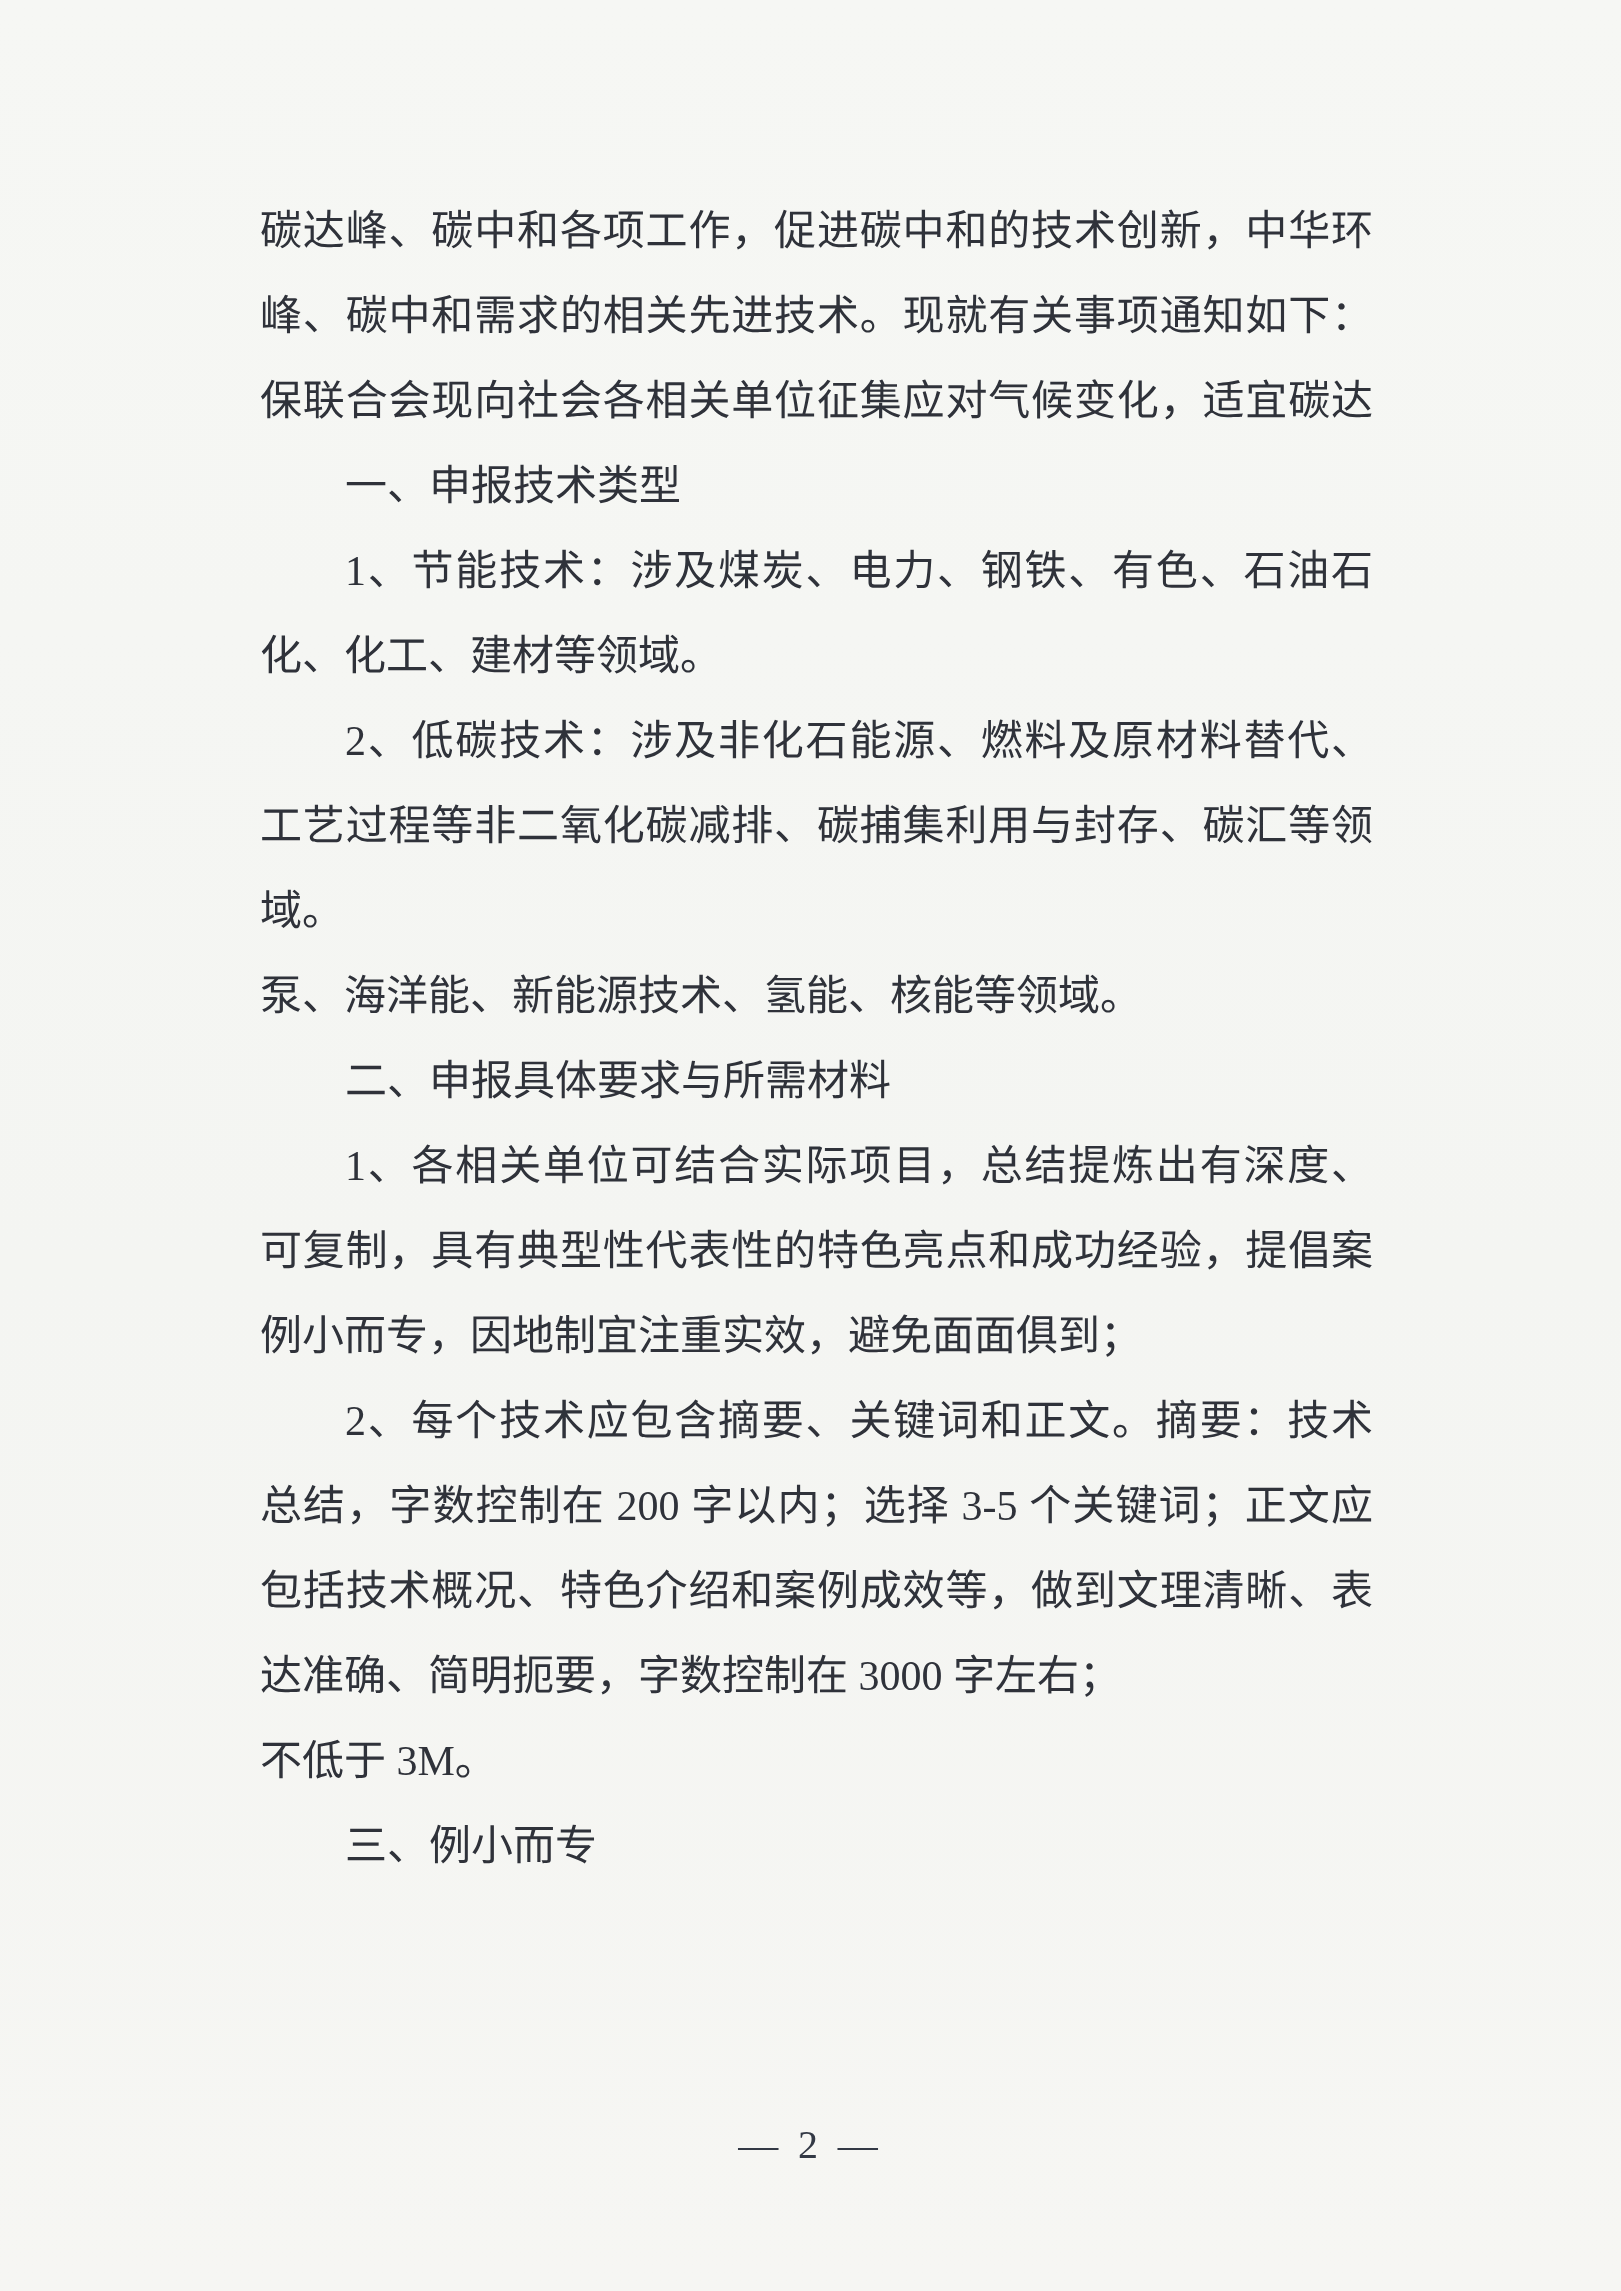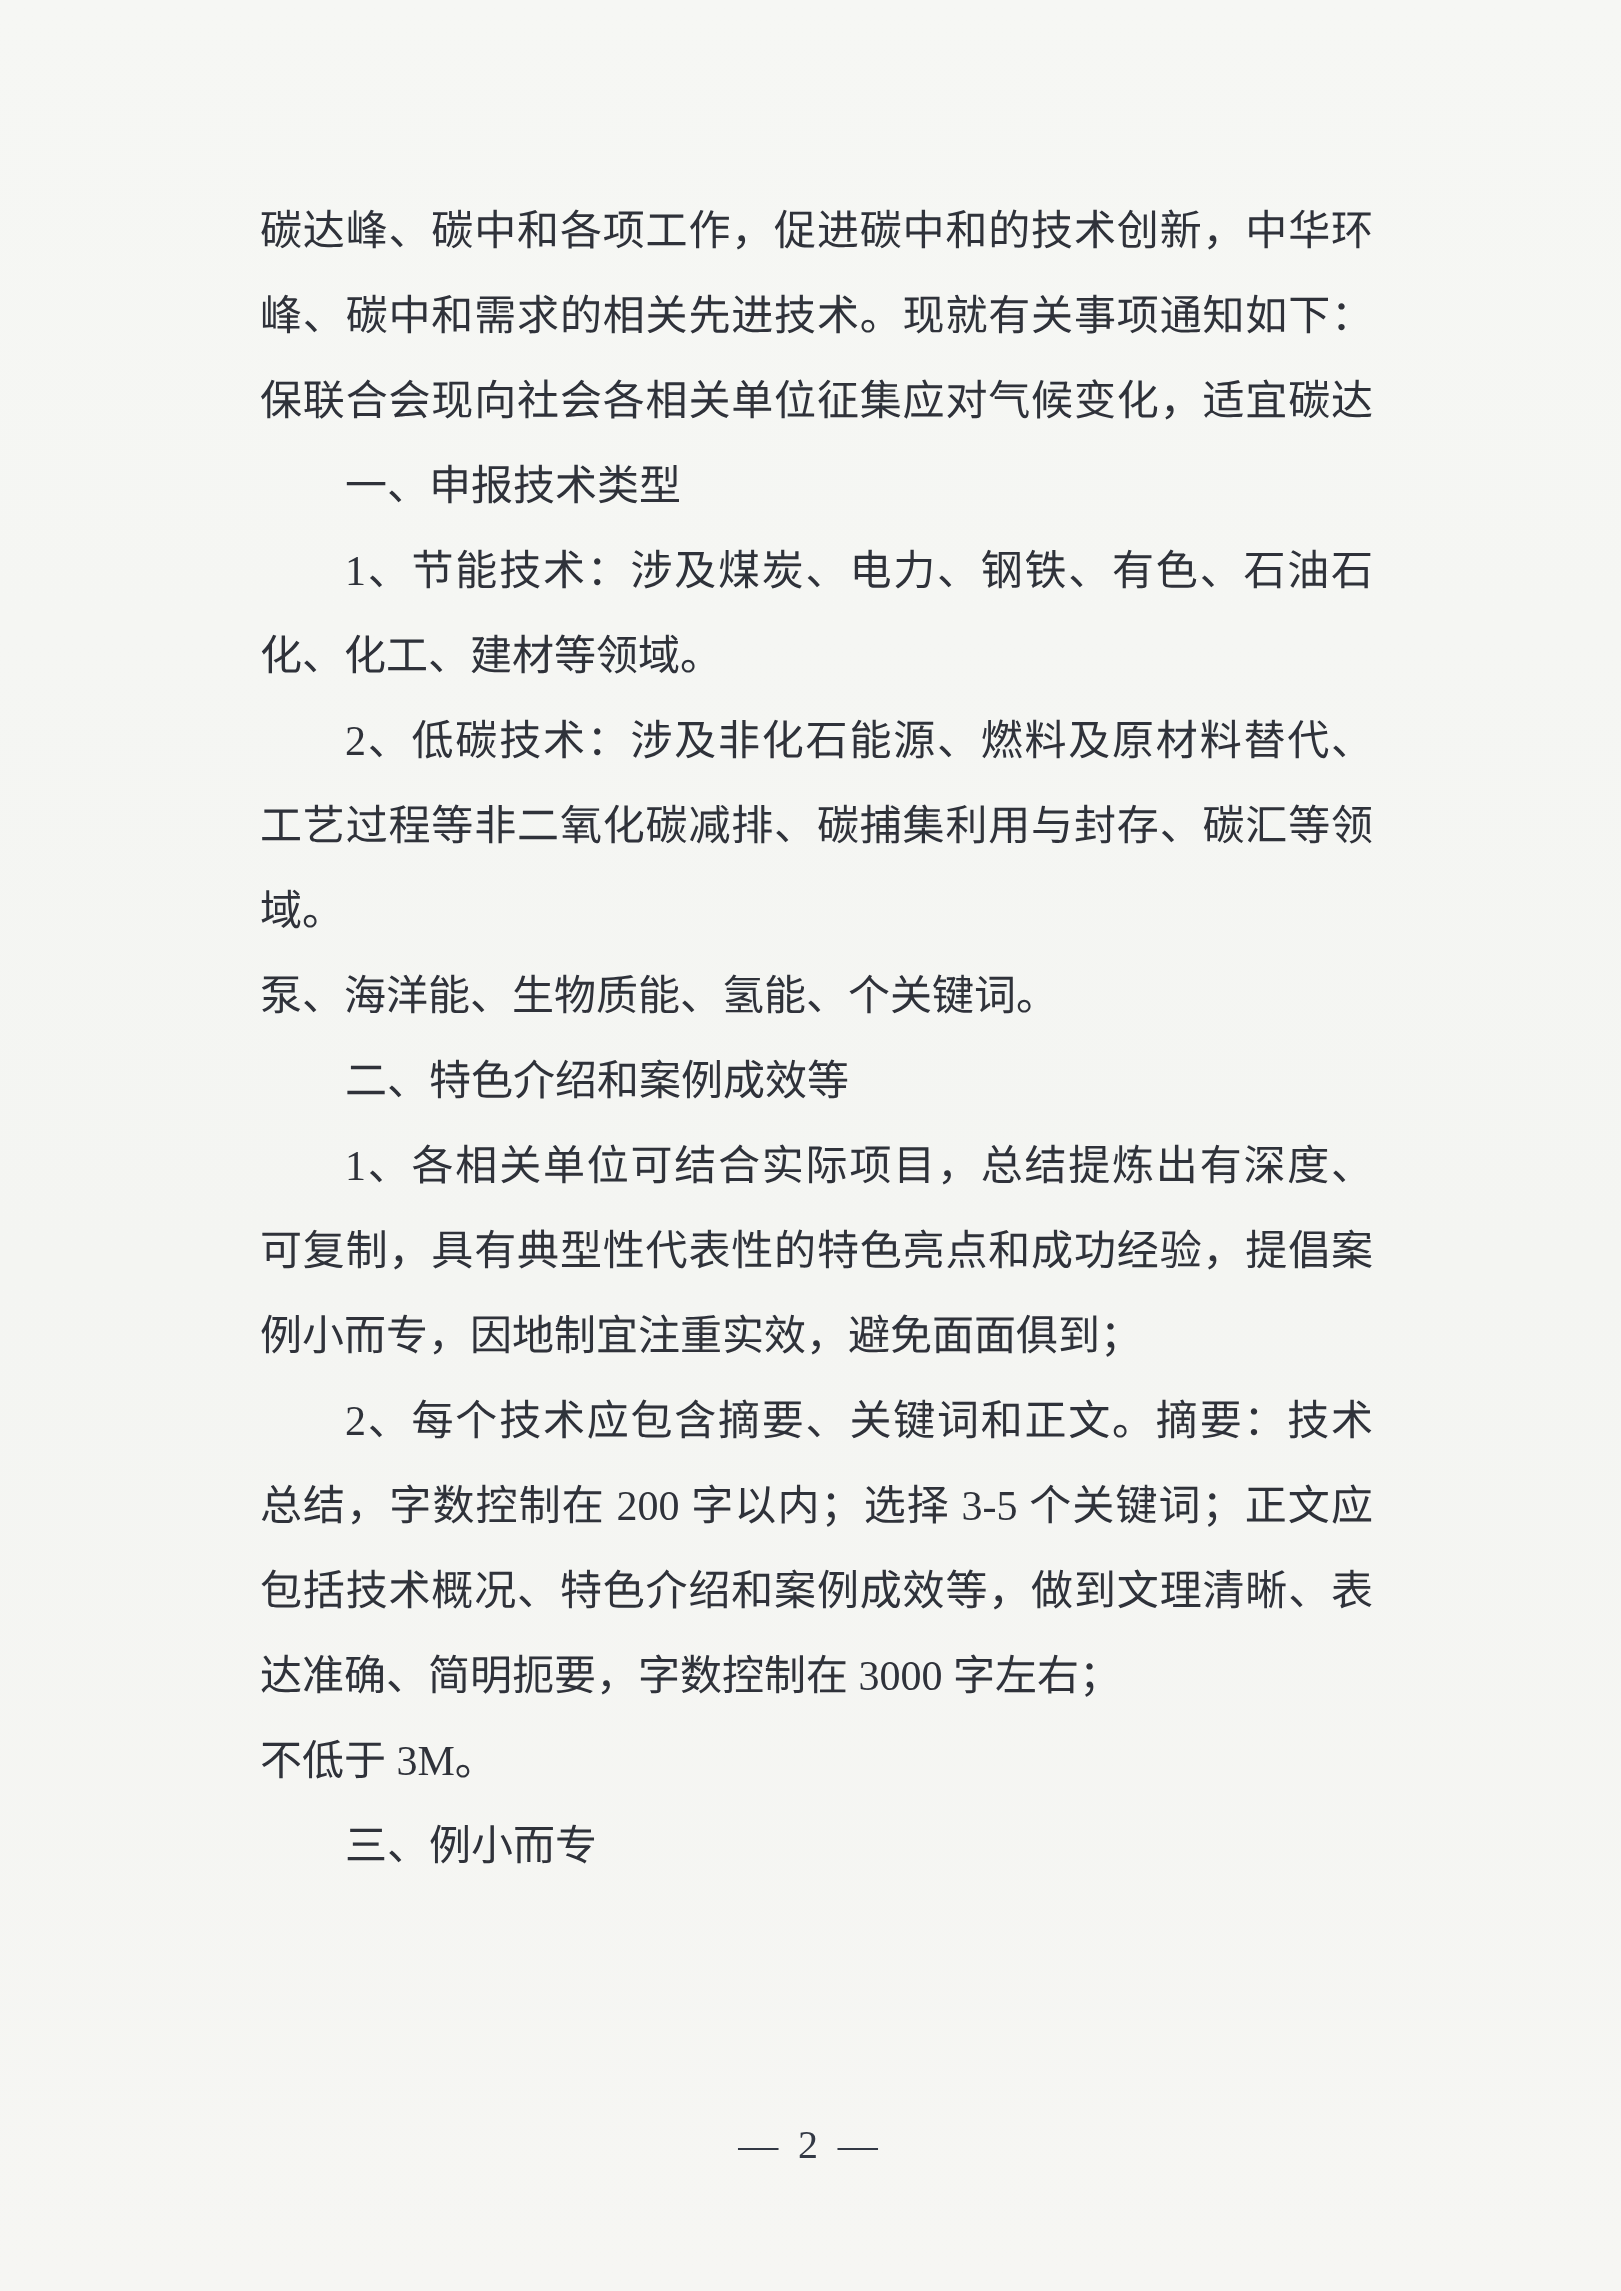--- a/index.html
+++ b/index.html
@@ -58,22 +58,22 @@
   <div class="doc-body">
     <div class="line justify">碳达峰、碳中和各项工作，促进碳中和的技术创新，中华环</div>
     <div class="line justify">峰、碳中和需求的相关先进技术。现就有关事项通知如下：</div>
     <div class="line justify">保联合会现向社会各相关单位征集应对气候变化，适宜碳达</div>
     <div class="line indent">一、申报技术类型</div>
     <div class="line indent justify">1、节能技术：涉及煤炭、电力、钢铁、有色、石油石</div>
     <div class="line">化、化工、建材等领域。</div>
     <div class="line indent justify">2、低碳技术：涉及非化石能源、燃料及原材料替代、</div>
     <div class="line justify">工艺过程等非二氧化碳减排、碳捕集利用与封存、碳汇等领</div>
     <div class="line">域。</div>
-    <div class="line">泵、海洋能、生物质能、氢能、个关键词。</div>
-    <div class="line indent">二、特色介绍和案例成效等</div>
+    <div class="line">泵、海洋能、新能源技术、氢能、核能等领域。</div>
+    <div class="line indent">二、申报具体要求与所需材料</div>
     <div class="line indent justify">1、各相关单位可结合实际项目，总结提炼出有深度、</div>
     <div class="line justify">可复制，具有典型性代表性的特色亮点和成功经验，提倡案</div>
     <div class="line">例小而专，因地制宜注重实效，避免面面俱到；</div>
     <div class="line indent justify">2、每个技术应包含摘要、关键词和正文。摘要：技术</div>
     <div class="line justify">总结，字数控制在 200 字以内；选择 3-5 个关键词；正文应</div>
     <div class="line justify">包括技术概况、特色介绍和案例成效等，做到文理清晰、表</div>
     <div class="line">达准确、简明扼要，字数控制在 3000 字左右；</div>
     <div class="line">不低于 3M。</div>
     <div class="line indent">三、例小而专</div>
   </div>

